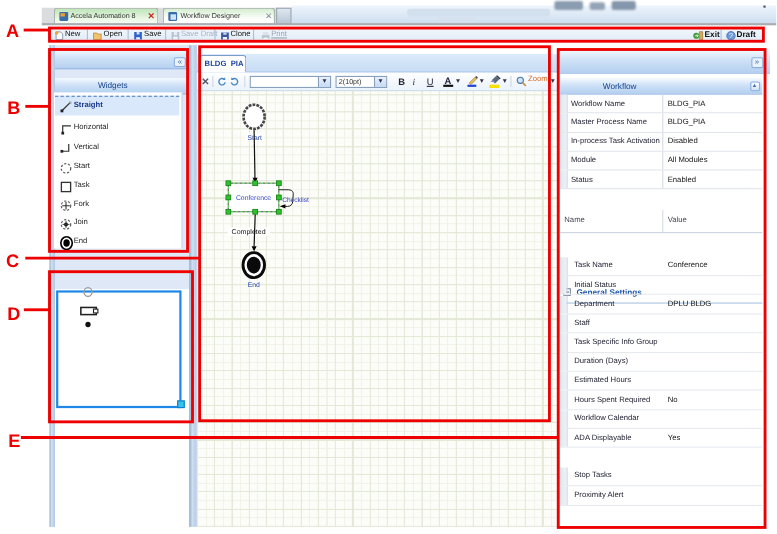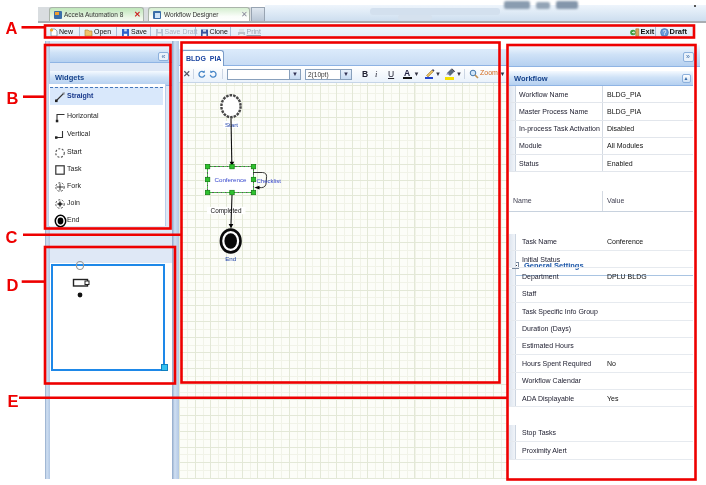--- a/index.html
+++ b/index.html
@@ -1,20 +1,20 @@
 <!DOCTYPE html>
 <html><head>
 <meta charset="utf-8">
 <style>
   html,body{margin:0;padding:0;background:#fff;}
   #page{position:relative;width:706px;height:485px;background:#fff;overflow:hidden;
         font-family:"Liberation Sans", sans-serif;}
   .abs{position:absolute;}
   .hdr{background:linear-gradient(#f5faff,#cfe2f7 45%,#b5d0f0);border-bottom:1px solid #8fb4e4;}
-  .hdrtxt{color:#15428b;font-weight:bold;font-size:7.5px;}
+  .hdrtxt{color:#15428b;font-weight:normal;font-size:7.5px;margin-left:34px;}
   .wrow{left:0;width:184.5px;height:17.3px;border-bottom:1px solid #e2e6ec;box-sizing:border-box;}
   .prow{left:0;width:184.5px;height:17.35px;border-bottom:1px solid #e6eaef;box-sizing:border-box;}
   .grow{left:0;width:184.5px;border-bottom:1px solid #a9c4e2;box-sizing:border-box;}
   .lead{position:absolute;left:0;top:0;width:6.5px;height:100%;background:linear-gradient(90deg,#dde4ee,#f0f4f9);border-right:1px solid #ccd5e0;}
   .rn{position:absolute;left:13.5px;top:4.5px;font-size:7px;color:#223;white-space:nowrap;}
   .rn1{position:absolute;left:10.5px;top:4.5px;font-size:7px;color:#223;white-space:nowrap;}
   .rv{position:absolute;left:98.5px;top:4.5px;font-size:7px;color:#111;white-space:nowrap;}
   .vdiv{position:absolute;left:93.5px;top:0;width:1px;height:100%;background:#d4dae2;}
   .gbox{position:absolute;left:3.5px;width:7px;height:7px;border:1px solid #7a8aa0;background:#fff;box-sizing:border-box;}
   .gbox:after{content:"";position:absolute;left:1px;top:2px;width:3px;height:1px;background:#334;}

